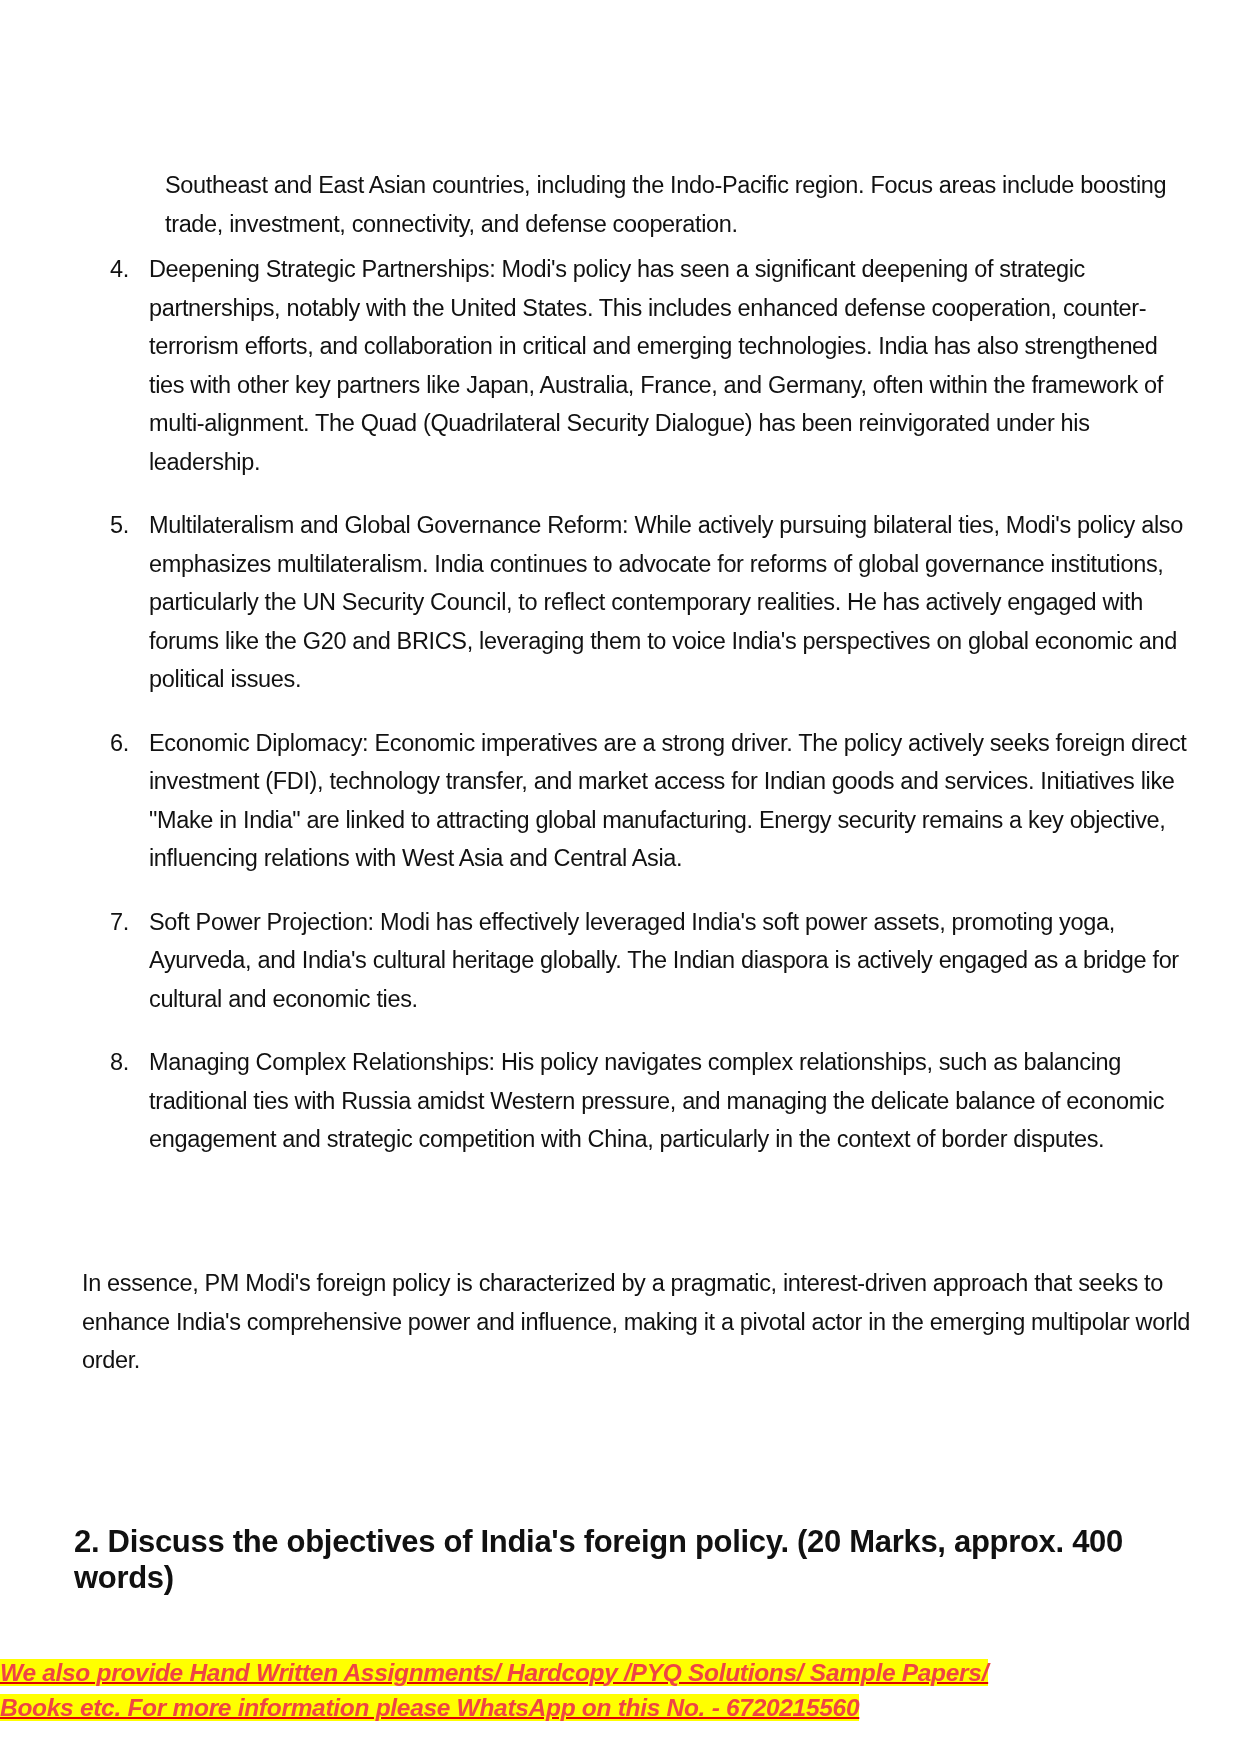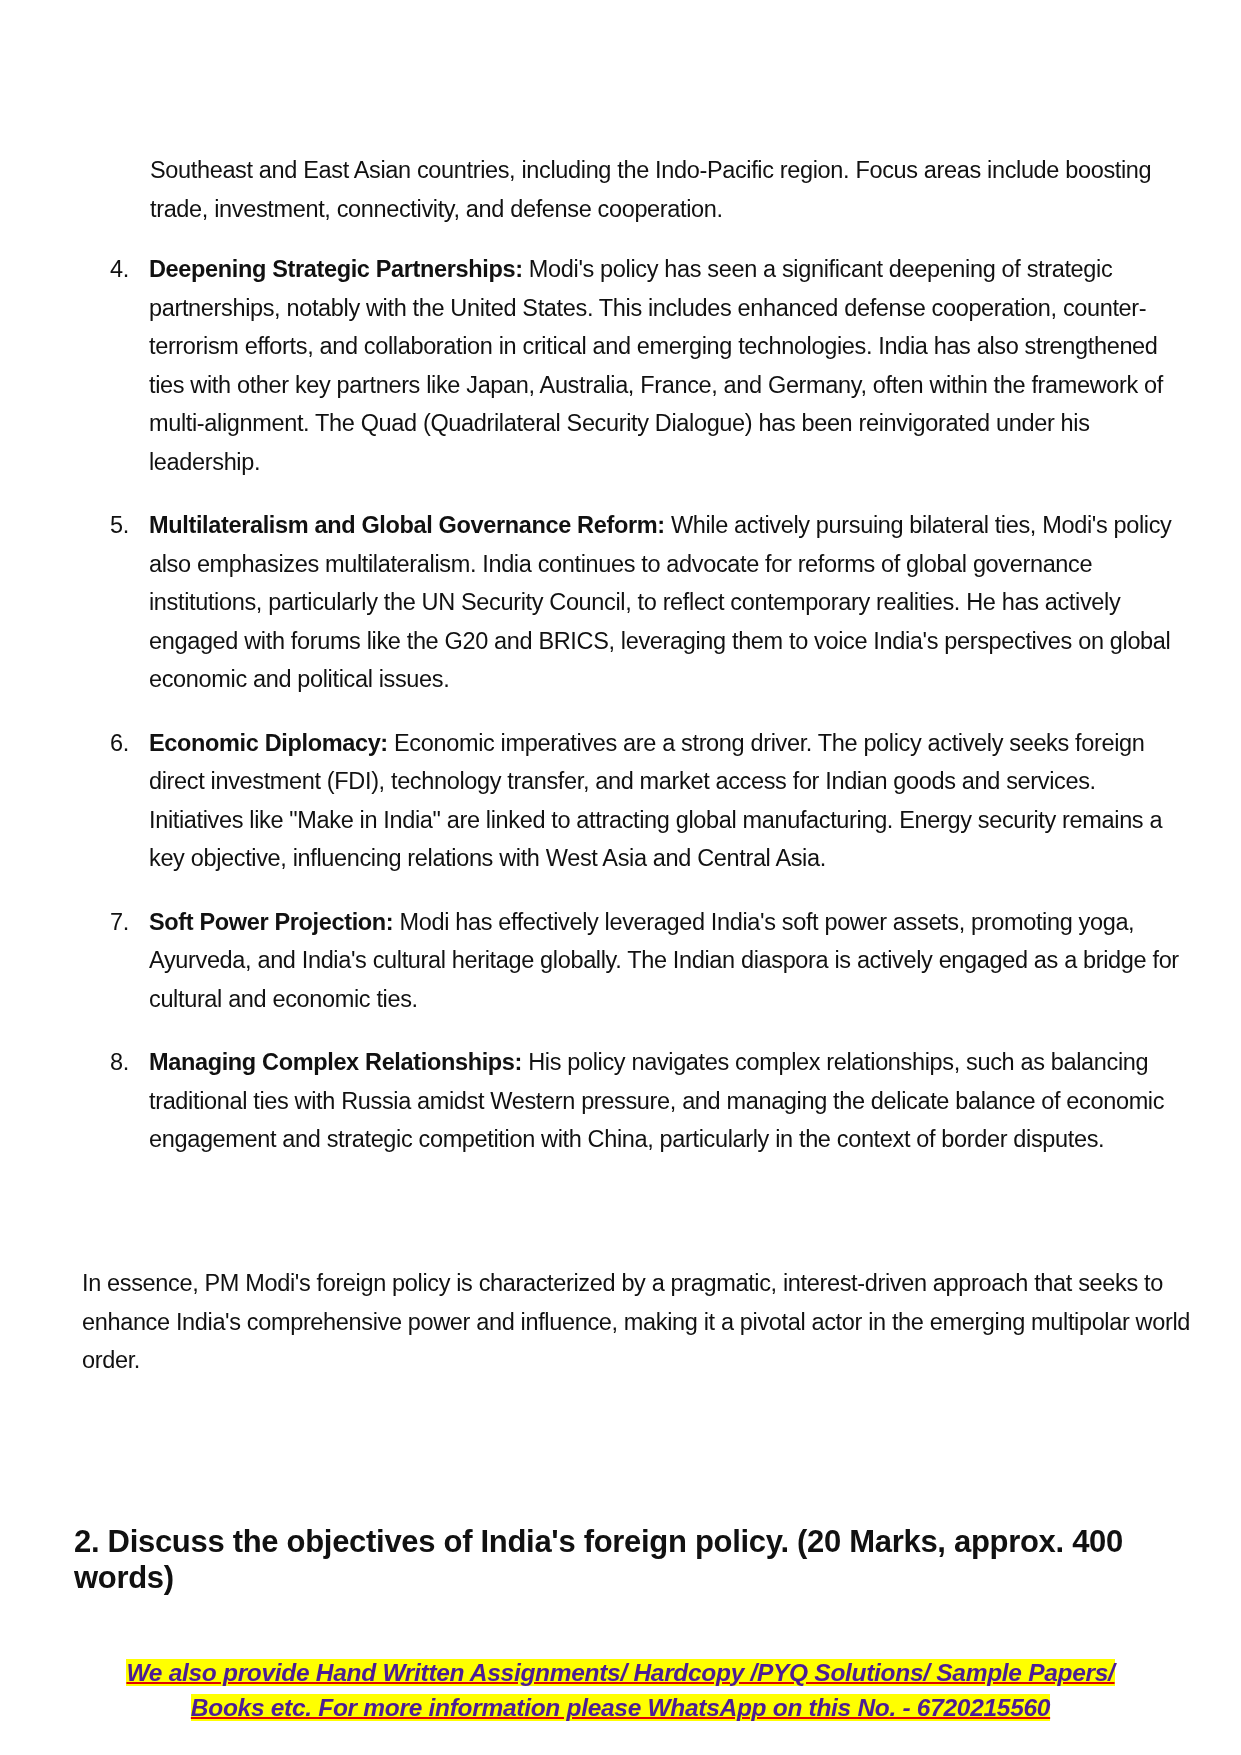--- a/index.html
+++ b/index.html
@@ -4,33 +4,33 @@
 <style>
   html, body { margin: 0; padding: 0; background: #ffffff; }
   body { width: 1241px; height: 1755px; position: relative; overflow: hidden;
          font-family: "Liberation Sans", "DejaVu Sans", sans-serif; color: #111; }
   .page { position: absolute; left: 0; top: 0; width: 1241px; height: 1755px; }
   .text { font-size: 23.5px; line-height: 38.5px; letter-spacing: -0.35px; }
   .cont { position: absolute; left: 149px; top: 150px; width: 1040px; }
   ol.list { position: absolute; left: 0; top: 250px; margin: 0; padding: 0; list-style: none; width: 1200px; }
   ol.list li { position: relative; padding-left: 149px; width: 1040px; margin-bottom: 25px; }
   ol.list li .num { position: absolute; left: 110px; top: 0; }
-  .lead { font-weight: bold; }
+  .lead { font-weight: normal; }
   .essence { position: absolute; left: 74px; top: 1256px; width: 1120px; }
   .question { position: absolute; left: 74px; top: 1524px; width: 1120px; font-weight: bold; font-size: 31px; letter-spacing: -0.3px; }
-  .promo { position: absolute; left: 0; top: 1655px; width: 1241px; text-align: center;
-           font-weight: bold; font-style: italic; color: #4c1d95; font-size: 24.5px; line-height: 35px; letter-spacing: -0.3px; }
+  .promo { position: absolute; left: 0; top: 1655px; width: 1241px; 
+           font-weight: bold; font-style: italic; color: #ef4444; font-size: 24.5px; line-height: 35px; letter-spacing: -0.3px; }
   .promo span { background: #ffff00; text-decoration: underline; text-decoration-color: #e00000; text-decoration-thickness: 2px; }
 </style>
 </head>
 <body>
 
 <div class="page">
 
-  <p class="text cont" style="margin:1px">Southeast and East Asian countries, including the Indo-Pacific region. Focus areas include boosting trade, investment, connectivity, and defense cooperation.</p>
+  <p class="text cont" style="margin:16px">Southeast and East Asian countries, including the Indo-Pacific region. Focus areas include boosting trade, investment, connectivity, and defense cooperation.</p>
 
   <ol class="list text">
     <li>
       <span class="num">4.</span>
       <span class="lead">Deepening Strategic Partnerships:</span><span> Modi's policy has seen a significant deepening of strategic partnerships, notably with the United States. This includes enhanced defense cooperation, counter-terrorism efforts, and collaboration in critical and emerging technologies. India has also strengthened ties with other key partners like Japan, Australia, France, and Germany, often within the framework of multi-alignment. The Quad (Quadrilateral Security Dialogue) has been reinvigorated under his leadership.</span>
     </li>
     <li>
       <span class="num">5.</span>
       <span class="lead">Multilateralism and Global Governance Reform:</span><span> While actively pursuing bilateral ties, Modi's policy also emphasizes multilateralism. India continues to advocate for reforms of global governance institutions, particularly the UN Security Council, to reflect contemporary realities. He has actively engaged with forums like the G20 and BRICS, leveraging them to voice India's perspectives on global economic and political issues.</span>
     </li>

